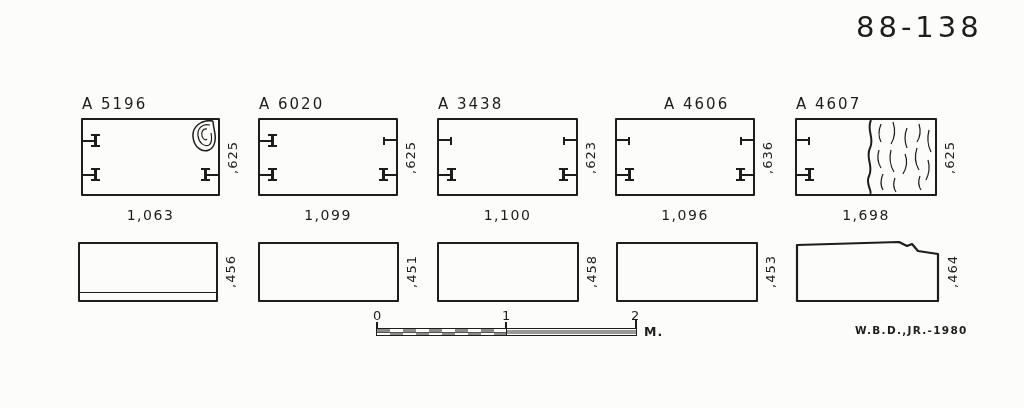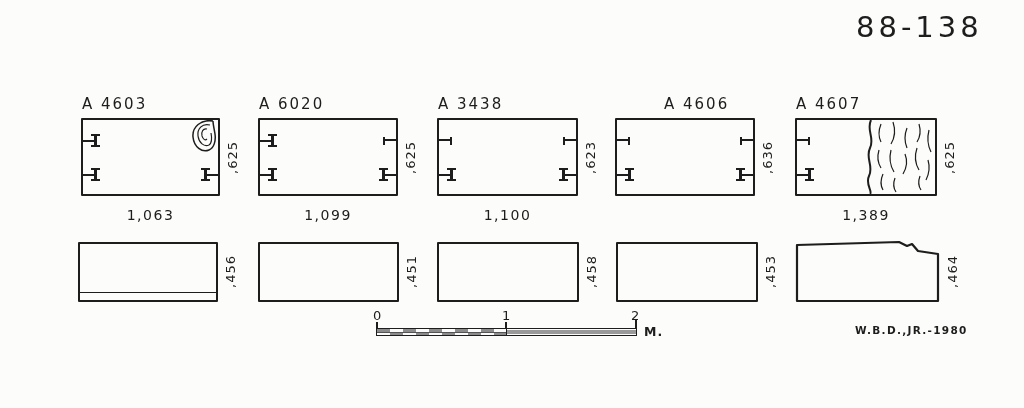--- a/index.html
+++ b/index.html
@@ -73,21 +73,21 @@
   .sb-unit { position:absolute; left:270px; top:16px; font-size:12.5px; font-weight:600; letter-spacing:1px; }
   svg path { stroke:#1d1d1d; fill:none; }
 </style>
 </head>
 <body>
 
 <div class="sheet">
 
   <div class="plate-number">88-138</div>
 
-  <div class="panel-label" style="left:82px; top:95px;">A 4603</div>
+  <div class="panel-label" style="left:82px; top:95px;">A 5196</div>
   <div class="plan" style="left:81px; top:118px; width:139px; height:78px;">
     <div class="clamp left top-pos">
         <div class="stem"></div>
         <div class="head"></div>
         <div class="cap t"></div>
         <div class="cap b"></div>
       </div>
     <div class="clamp left bot-pos">
         <div class="stem"></div>
         <div class="head"></div>
@@ -187,20 +187,21 @@
         <div class="stem"></div>
         <div class="head"></div>
       </div>
     <div class="clamp right bot-pos">
         <div class="stem"></div>
         <div class="head"></div>
         <div class="cap t"></div>
         <div class="cap b"></div>
       </div>
   </div>
+  <div class="wdim" style="left:615px; top:207px; width:140px;">1,096</div>
   <div class="vdim" style="left:743px; top:150px;">,636</div>
   <div class="elev" style="left:616px; top:242px; width:142px; height:60px;"></div>
   <div class="vdim" style="left:746px; top:264px;">,453</div>
 
   <div class="panel-label" style="left:796px; top:95px;text-align:right;">A 4607</div>
   <div class="plan" style="left:795px; top:118px; width:142px; height:78px;">
     <div class="clamp left dashed top-pos">
         <div class="stem"></div>
         <div class="head"></div>
       </div>
@@ -212,21 +213,21 @@
       </div>
     <svg class="break-svg" width="72" height="74" viewBox="0 0 72 74">
       <path d="M8,0 C3,10 12,18 7,28 C2,38 11,46 6,56 C2,64 10,72 7,74" stroke-width="2"></path>
       <path d="M18,4 q-4,10 0,18 M16,30 q-3,10 2,18 M20,54 q-4,9 0,16" stroke-width="1.2"></path>
       <path d="M30,2 q4,12 -2,22 M28,30 q-3,12 3,22 M32,58 q-3,8 1,14" stroke-width="1.2"></path>
       <path d="M44,8 q-4,10 0,20 M42,34 q4,10 -2,20" stroke-width="1.2"></path>
       <path d="M56,4 q3,10 -2,18 M54,28 q-4,12 2,22 M57,56 q-3,8 1,14" stroke-width="1.2"></path>
       <path d="M66,10 q-3,12 2,22 M65,40 q3,10 -2,20" stroke-width="1.2"></path>
     </svg>
   </div>
-  <div class="wdim" style="left:795px; top:207px; width:142px;">1,389</div>
+  <div class="wdim" style="left:795px; top:207px; width:142px;">1,698</div>
   <div class="vdim" style="left:925px; top:150px;">,625</div>
   <svg class="elev-shape" style="left:795px; top:240px;" width="146" height="63" viewBox="0 0 146 63">
     <path d="M2,5 L104,2 L112,6 L117,4 L123,11 L143,14 L143,61 L2,61 Z" stroke-width="2.2" stroke-linejoin="round"></path>
   </svg>
   <div class="vdim" style="left:928px; top:264px;">,464</div>
 
   <div class="scalebar">
     <div class="sb-label" style="left:-1px;">0</div>
     <div class="sb-label" style="left:128px;">1</div>
     <div class="sb-label" style="left:257px;">2</div>

